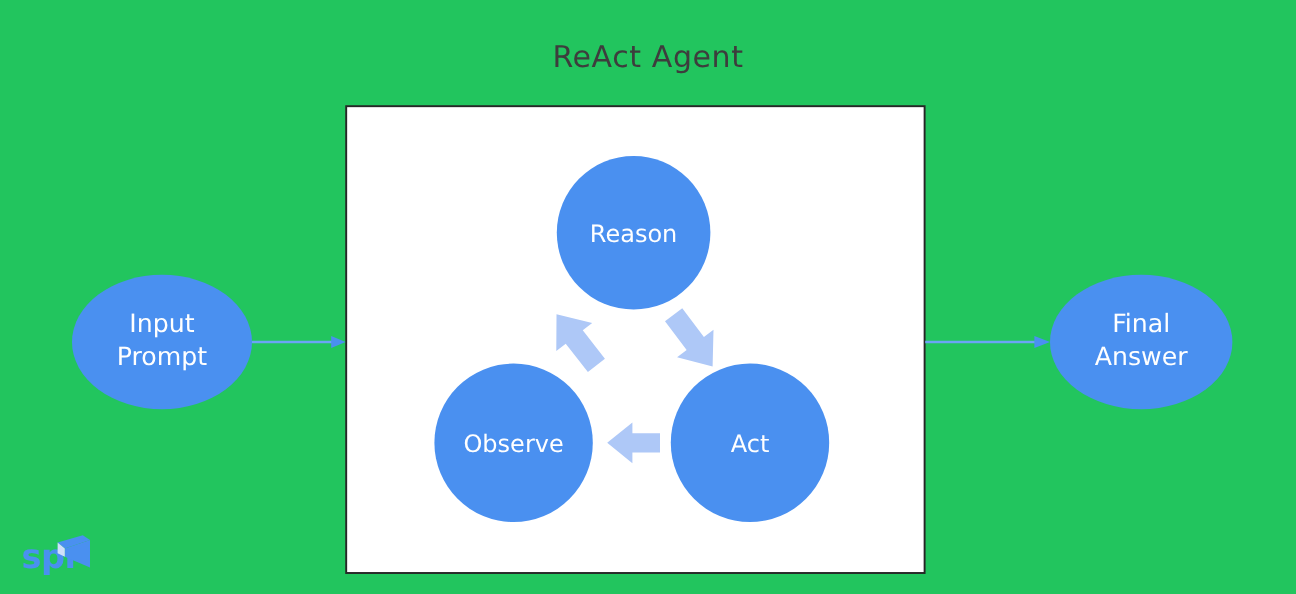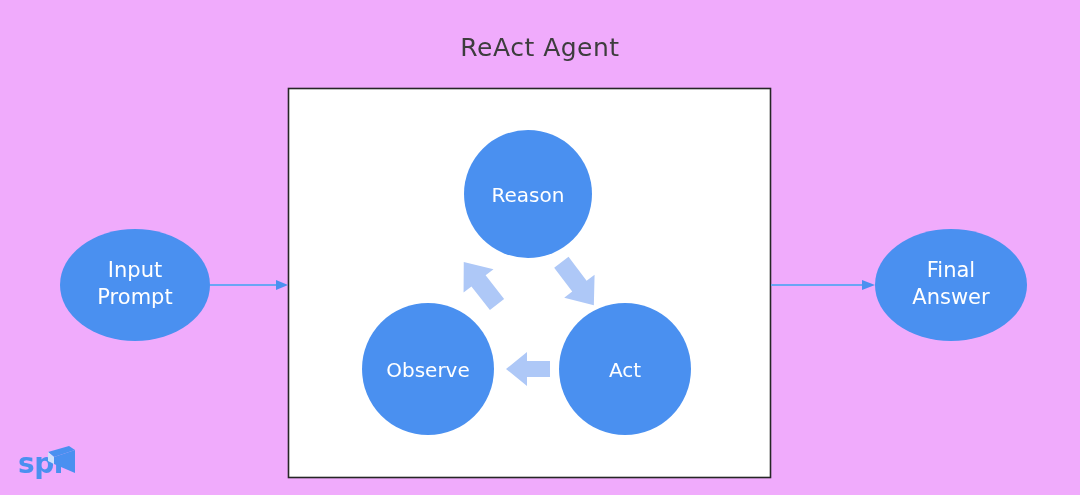--- a/index.html
+++ b/index.html
@@ -7,21 +7,21 @@
     padding: 0;
     background: #ffffff;
   }
   body {
     font-family: "DejaVu Sans", "Liberation Sans", sans-serif;
   }
   #canvas {
     position: relative;
     width: 1080px;
     height: 495px;
-    background: #f0abfc;
+    background: #22c55e;
     overflow: hidden;
   }
   #diagram-svg {
     position: absolute;
     left: 0;
     top: 0;
     width: 1080px;
     height: 495px;
   }
   .title-text {

